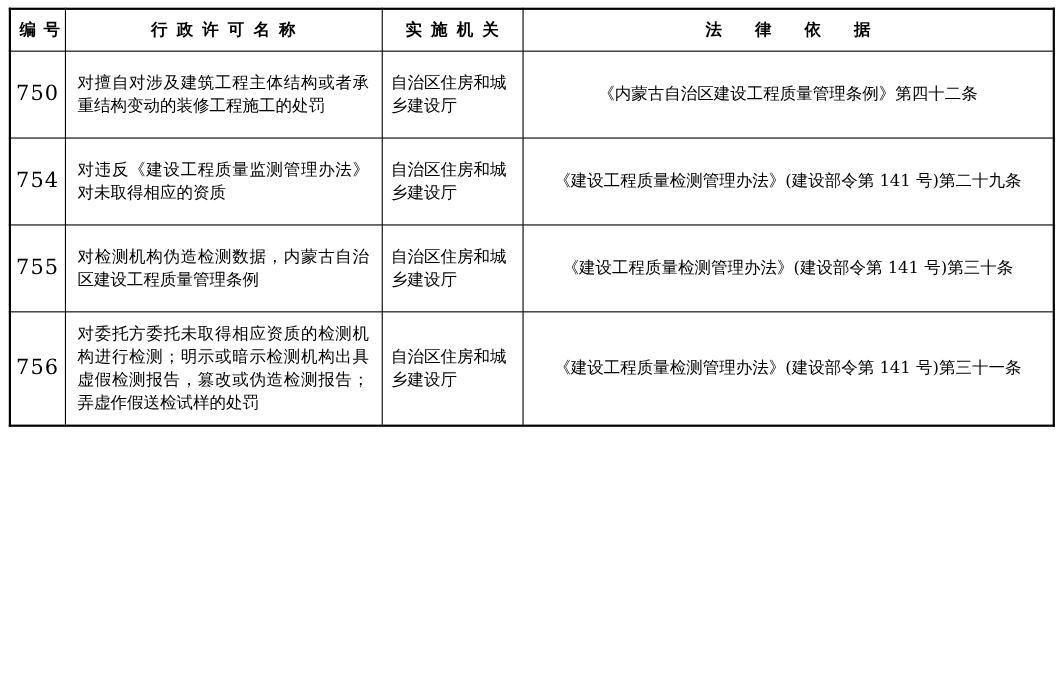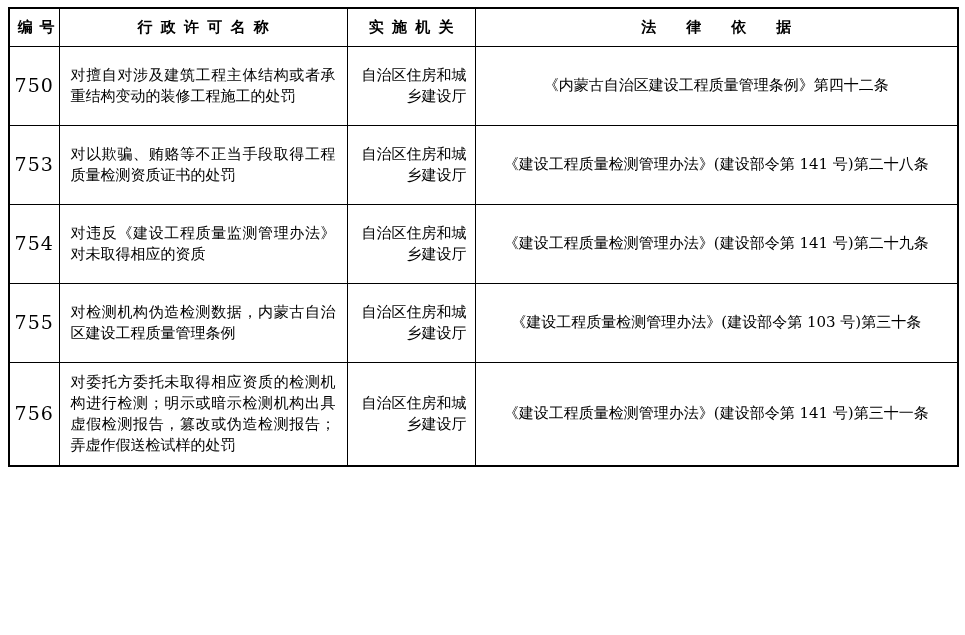--- a/index.html
+++ b/index.html
@@ -54,21 +54,21 @@
     letter-spacing: 1px;
   }
   td.cell-name {
     padding: 0 11px;
     text-align: justify;
     text-justify: inter-character;
     margin-top: 20px;
   }
   td.cell-agency {
     padding: 0 8px;
-    text-align: right;
+    text-align: left;
   }
   td.cell-basis {
     padding: 0 10px;
     text-align: center;
     white-space: nowrap;
   }
 </style>
 </head>
 <body>
 
@@ -90,39 +90,33 @@
 
   <tr class="row">
     <td class="cell-id">750</td>
     <td class="cell-name">对擅自对涉及建筑工程主体结构或者承重结构变动的装修工程施工的处罚</td>
     <td class="cell-agency">自治区住房和城乡建设厅</td>
     <td class="cell-basis">《内蒙古自治区建设工程质量管理条例》第四十二条</td>
   </tr>
 
 
 
-  <tr class="row">
-    <td class="cell-id">753</td>
-    <td class="cell-name">对以欺骗、贿赂等不正当手段取得工程质量检测资质证书的处罚</td>
-    <td class="cell-agency">自治区住房和城乡建设厅</td>
-    <td class="cell-basis">《建设工程质量检测管理办法》(建设部令第 141 号)第二十八条</td>
-  </tr>
 
   <tr class="row">
     <td class="cell-id">754</td>
     <td class="cell-name">对违反《建设工程质量监测管理办法》对未取得相应的资质</td>
     <td class="cell-agency">自治区住房和城乡建设厅</td>
     <td class="cell-basis">《建设工程质量检测管理办法》(建设部令第 141 号)第二十九条</td>
   </tr>
 
   <tr class="row">
     <td class="cell-id">755</td>
     <td class="cell-name">对检测机构伪造检测数据，内蒙古自治区建设工程质量管理条例</td>
     <td class="cell-agency">自治区住房和城乡建设厅</td>
-    <td class="cell-basis">《建设工程质量检测管理办法》(建设部令第 103 号)第三十条</td>
+    <td class="cell-basis">《建设工程质量检测管理办法》(建设部令第 141 号)第三十条</td>
   </tr>
 
   <tr class="row-tall">
     <td class="cell-id">756</td>
     <td class="cell-name">对委托方委托未取得相应资质的检测机构进行检测；明示或暗示检测机构出具虚假检测报告，篡改或伪造检测报告；弄虚作假送检试样的处罚</td>
     <td class="cell-agency">自治区住房和城乡建设厅</td>
     <td class="cell-basis">《建设工程质量检测管理办法》(建设部令第 141 号)第三十一条</td>
   </tr>
 </tbody>
   </table>

